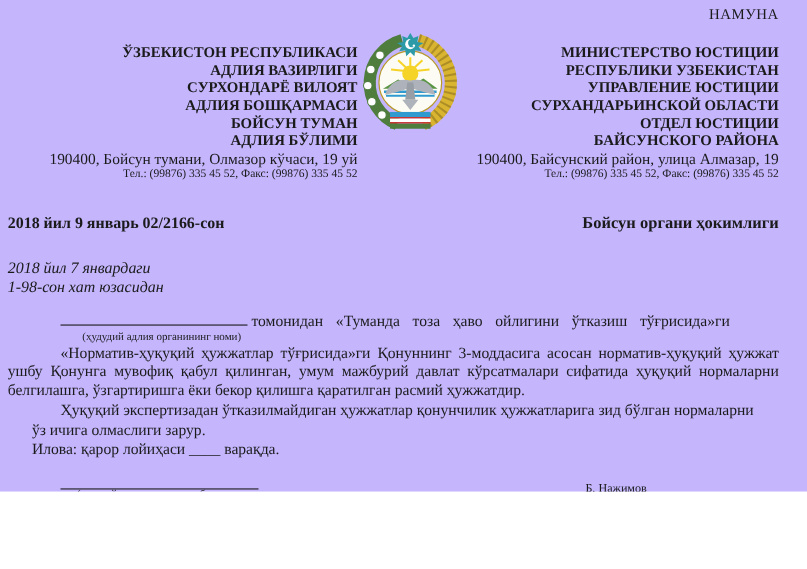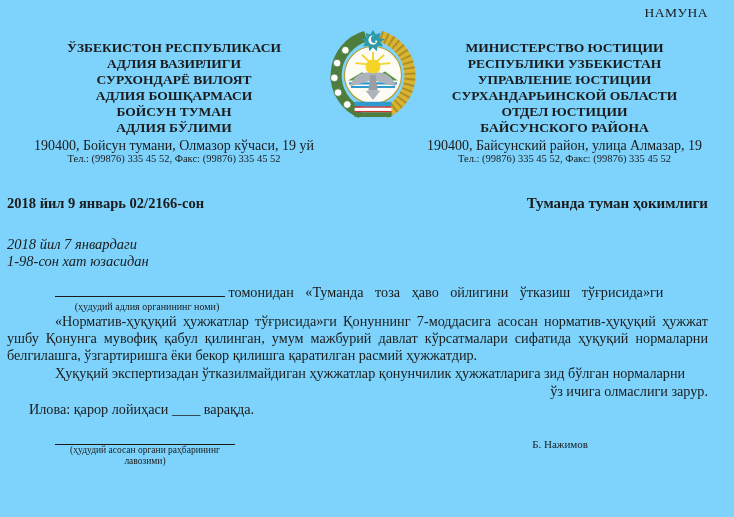--- a/index.html
+++ b/index.html
@@ -1,29 +1,29 @@
 <!DOCTYPE html>
 <html><head>
 <meta charset="utf-8">
 <style>
   * { margin:0; padding:0; box-sizing:border-box; }
   html,body { background:#ffffff; }
   .page {
-    width:734px; height:517px; overflow:hidden;
-    background:#7dd3fc; color:#1b1b1b;
+    width:734px; height:447px; overflow:hidden;
+    background:#c4b5fd; color:#1b1b1b;
     font-family:"Liberation Serif", serif;
     padding:5px 26px 0 7px;
     position:relative;
   }
   
   .namuna { text-align:right; font-size:13.5px; letter-spacing:.5px; padding-right:0px; }
 
   
   .letterhead { display:flex; margin-top:7px; align-items:flex-start; }
-  .org-block { width:302px; text-align:center; padding-top:12px; }
+  .org-block { width:302px; text-align:right; padding-top:12px; }
   .org-block.left { margin-left:16px; }
   .org-block.right { flex:1; }
   .org-line { font-weight:bold; font-size:13.5px; line-height:16px; }
   .org-addr { font-size:14px; line-height:13px; margin-top:3px; }
   .org-phone { font-size:10.5px; line-height:13px; }
   .emblem-wrap { width:96px; display:flex; justify-content:center; padding-top:2px; }
 
   
   .ref-row { display:flex; justify-content:space-between; align-items:baseline; margin-top:30px; }
   .ref-number { font-weight:bold; font-size:14.5px; }
@@ -33,21 +33,21 @@
 
   
   .body-text { margin-top:14px; font-size:14.2px; line-height:17px; }
   .line1 { white-space:nowrap; }
   .indent-gap { display:inline-block; width:48px; }
   .blank-line { display:inline-block; width:170px; border-bottom:1px solid #1b1b1b; height:12px; }
   .after-blank { word-spacing:8px; }
   .blank-caption { font-size:10px; line-height:11px; width:170px; margin-left:55px; text-align:center; }
   .para { text-align:justify; text-indent:48px; margin-top:1px; }
   .flush { text-indent:0; }
-  .cont-indent { padding-left:22px; text-indent:0; text-align:right; }
+  .cont-indent { padding-left:22px; text-indent:0; text-align:left; }
   .attach-note { padding-left:22px; margin-top:1px; }
 
   
   .sig-row { display:flex; justify-content:space-between; margin-top:14px; }
   .sig-left { margin-left:48px; }
   .sig-blank { display:block; width:180px; border-bottom:1.5px solid #1b1b1b; height:13px; }
   .sig-caption { font-size:9.5px; line-height:11px; width:190px; text-align:center; margin-left:-5px; }
   .sig-name { font-weight:normal; font-size:11px; margin-right:120px; padding-top:6px; }
 </style>
 </head>
@@ -122,35 +122,35 @@
       <div class="org-line">СУРХАНДАРЬИНСКОЙ ОБЛАСТИ</div>
       <div class="org-line">ОТДЕЛ ЮСТИЦИИ</div>
       <div class="org-line">БАЙСУНСКОГО РАЙОНА</div>
       <div class="org-addr">190400, Байсунский район, улица Алмазар, 19</div>
       <div class="org-phone">Тел.: (99876) 335 45 52, Факс: (99876) 335 45 52</div>
     </div>
   </div>
 
   <div class="ref-row">
     <div class="ref-number">2018 йил 9 январь 02/2166-сон</div>
-    <div class="addressee">Туманда туман ҳокимлиги</div>
+    <div class="addressee">Бойсун органи ҳокимлиги</div>
   </div>
 
   <div class="re-note">
     <div>2018 йил 7 январдаги</div>
     <div>1-98-сон хат юзасидан</div>
   </div>
 
   <div class="body-text">
     <div class="line1">
       <span class="indent-gap"></span><span class="blank-line"></span>
       <span class="after-blank">томонидан «Туманда тоза ҳаво ойлигини ўтказиш тўғрисида»ги</span>
     </div>
     <div class="blank-caption">(ҳудудий адлия органининг номи)</div>
-    <div class="para">«Норматив-ҳуқуқий ҳужжатлар тўғрисида»ги Қонуннинг 7-моддасига асосан норматив-ҳуқуқий ҳужжат ушбу Қонунга мувофиқ қабул қилинган, умум мажбурий давлат кўрсатмалари сифатида ҳуқуқий нормаларни белгилашга, ўзгартиришга ёки бекор қилишга қаратилган расмий ҳужжатдир.</div>
+    <div class="para">«Норматив-ҳуқуқий ҳужжатлар тўғрисида»ги Қонуннинг 3-моддасига асосан норматив-ҳуқуқий ҳужжат ушбу Қонунга мувофиқ қабул қилинган, умум мажбурий давлат кўрсатмалари сифатида ҳуқуқий нормаларни белгилашга, ўзгартиришга ёки бекор қилишга қаратилган расмий ҳужжатдир.</div>
     <div class="para">Ҳуқуқий экспертизадан ўтказилмайдиган ҳужжатлар қонунчилик ҳужжатларига зид бўлган нормаларни</div>
     <div class="para cont-indent">ўз  ичига олмаслиги зарур.</div>
     <div class="attach-note">Илова: қарор лойиҳаси ____ варақда.</div>
   </div>
 
   <div class="sig-row">
     <div class="sig-left">
       <span class="sig-blank"></span>
       <div class="sig-caption">(ҳудудий асосан органи раҳбарининг лавозими)</div>
     </div>

